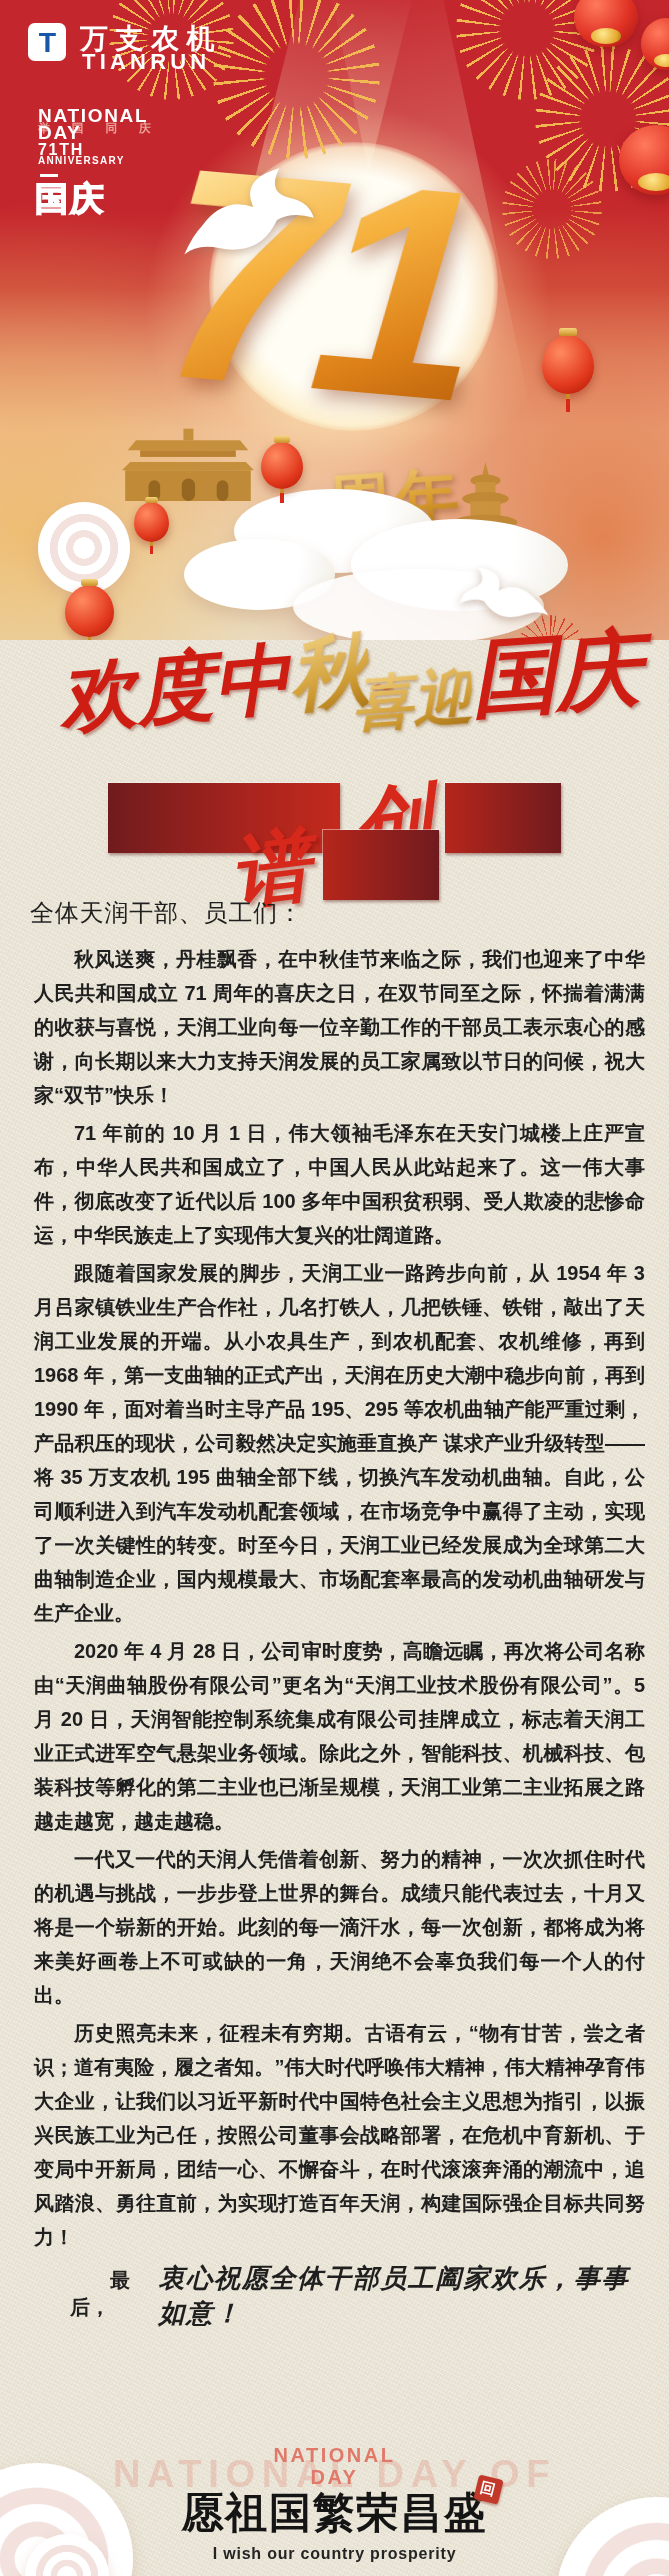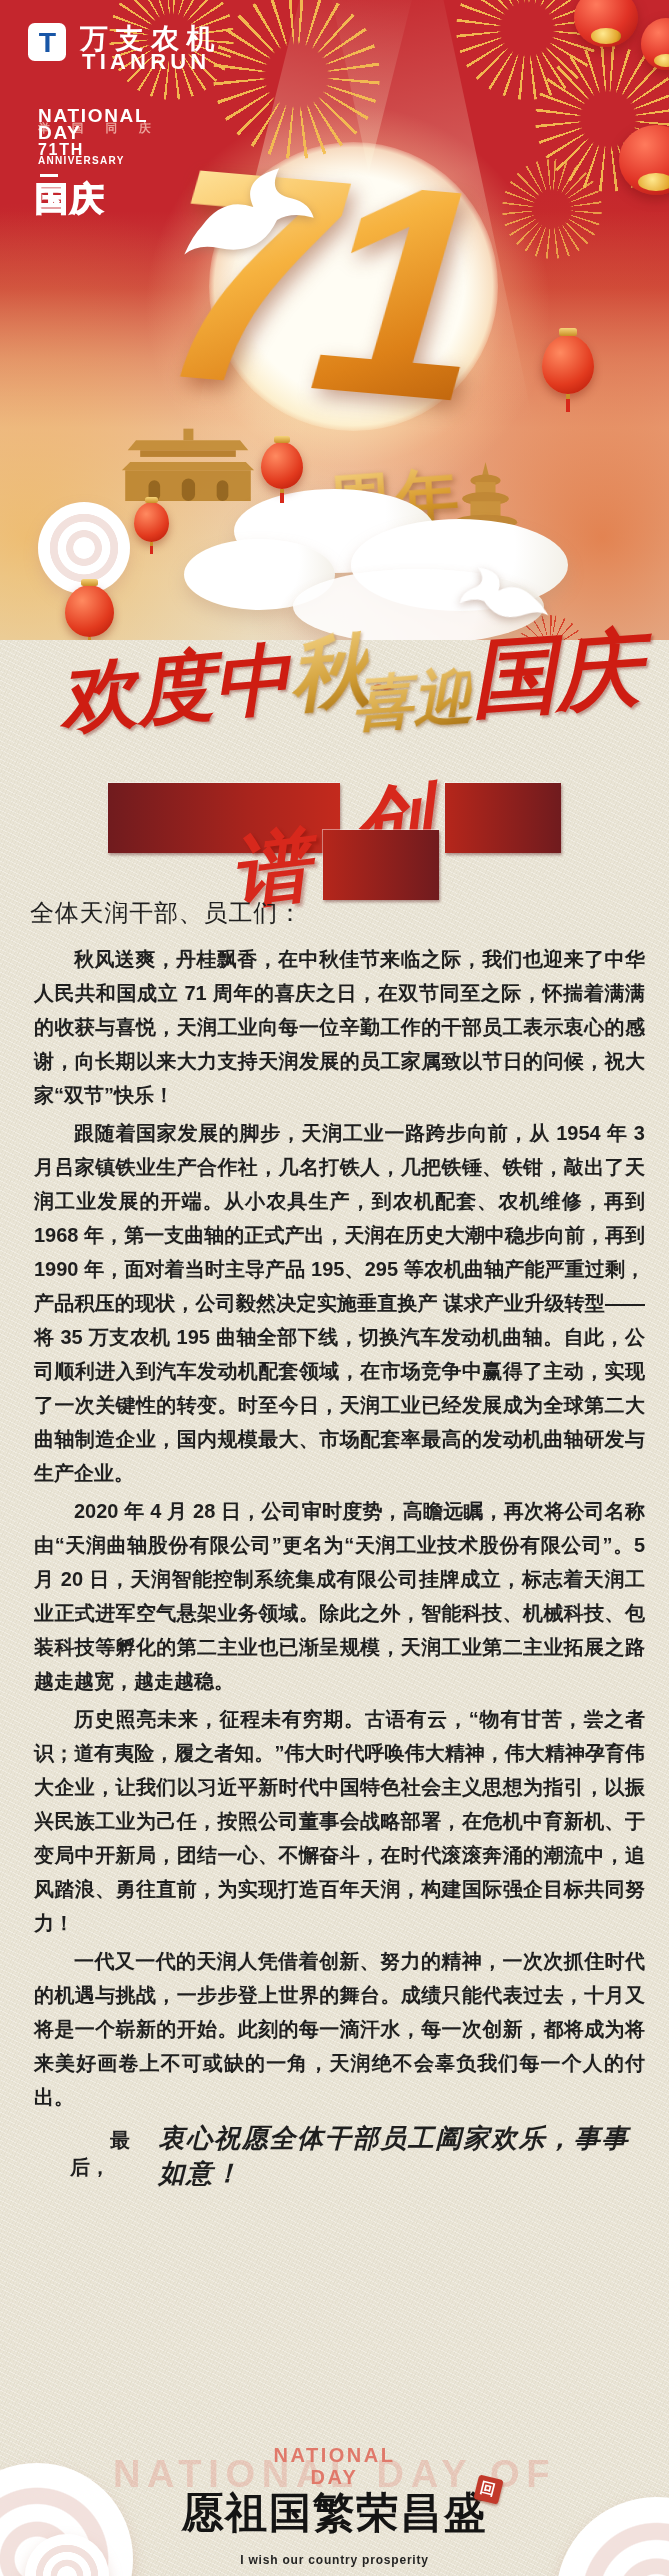--- a/index.html
+++ b/index.html
@@ -103,21 +103,21 @@
   .footer{position:absolute;left:0;top:2421px;width:669px;height:155px;text-align:center;}
   .wm{position:absolute;left:0;top:32px;width:100%;color:rgba(223,120,104,.26);font-weight:900;
     font-size:38px;letter-spacing:6.7px;line-height:43px;}
   .f-national{position:relative;margin-top:23.4px;color:#e0796a;font-size:20px;font-weight:900;letter-spacing:2.5px;line-height:22px;}
   .f-day{position:relative;color:#e0796a;font-size:20px;font-weight:900;letter-spacing:2.5px;line-height:22px;}
   .f-wish{position:relative;display:inline-block;margin-top:1.7px;color:#141414;font-size:42px;font-weight:800;
     letter-spacing:1.7px;font-family:"Liberation Serif",serif;line-height:47px;}
   .seal{position:absolute;right:-13.4px;top:-13.4px;width:25px;height:25px;background:#c2392a;border-radius:3.3px;
     transform:rotate(14deg);display:flex;align-items:center;justify-content:center;
     color:#fff;font-size:15px;font-weight:700;box-shadow:0.8px 1.7px 2.5px rgba(120,30,10,.4);}
-  .f-wish-en{position:relative;color:#242424;font-size:12px;font-weight:800;letter-spacing:0.8px;margin-top:16px;}
+  .f-wish-en{position:relative;color:#242424;font-size:16px;font-weight:800;letter-spacing:0.8px;margin-top:8px;}
   .f-motherland{position:relative;color:#e0796a;font-size:18.4px;font-weight:900;letter-spacing:3.3px;margin-top:11.7px;}
   
   .abs{position:absolute;}
 </style>
 </head>
 <body>
 
 <div class="poster">
 
   <div class="hero">
@@ -214,24 +214,25 @@
     <span class="phrase p-b gtext">新路</span>
   </div>
   <div class="row row2">
     <span class="brush">谱</span>
     <span class="phrase p-b gtext">新篇</span>
   </div>
 
   <div class="letter">
     <div class="salutation">全体天润干部、员工们：</div>
     <p>秋风送爽，丹桂飘香，在中秋佳节来临之际，我们也迎来了中华人民共和国成立 71 周年的喜庆之日，在双节同至之际，怀揣着满满的收获与喜悦，天润工业向每一位辛勤工作的干部员工表示衷心的感谢，向长期以来大力支持天润发展的员工家属致以节日的问候，祝大家“双节”快乐！</p>
+    <p>71 年前的 10 月 1 日，伟大领袖毛泽东在天安门城楼上庄严宣布，中华人民共和国成立了，中国人民从此站起来了。这一伟大事件，彻底改变了近代以后 100 多年中国积贫积弱、受人欺凌的悲惨命运，中华民族走上了实现伟大复兴的壮阔道路。</p>
     <p>跟随着国家发展的脚步，天润工业一路跨步向前，从 1954 年 3 月吕家镇铁业生产合作社，几名打铁人，几把铁锤、铁钳，敲出了天润工业发展的开端。从小农具生产，到农机配套、农机维修，再到 1968 年，第一支曲轴的正式产出，天润在历史大潮中稳步向前，再到 1990 年，面对着当时主导产品 195、295 等农机曲轴产能严重过剩，产品积压的现状，公司毅然决定实施垂直换产 谋求产业升级转型——将 35 万支农机 195 曲轴全部下线，切换汽车发动机曲轴。自此，公司顺利进入到汽车发动机配套领域，在市场竞争中赢得了主动，实现了一次关键性的转变。时至今日，天润工业已经发展成为全球第二大曲轴制造企业，国内规模最大、市场配套率最高的发动机曲轴研发与生产企业。</p>
     <p>2020 年 4 月 28 日，公司审时度势，高瞻远瞩，再次将公司名称由“天润曲轴股份有限公司”更名为“天润工业技术股份有限公司”。5 月 20 日，天润智能控制系统集成有限公司挂牌成立，标志着天润工业正式进军空气悬架业务领域。除此之外，智能科技、机械科技、包装科技等孵化的第二主业也已渐呈规模，天润工业第二主业拓展之路越走越宽，越走越稳。</p>
+    <p>一代又一代的天润人凭借着创新、努力的精神，一次次抓住时代的机遇与挑战，一步步登上世界的舞台。成绩只能代表过去，十月又将是一个崭新的开始。此刻的每一滴汗水，每一次创新，都将成为将来美好画卷上不可或缺的一角，天润绝不会辜负我们每一个人的付出。</p>
     <p>历史照亮未来，征程未有穷期。古语有云，“物有甘苦，尝之者识；道有夷险，履之者知。”伟大时代呼唤伟大精神，伟大精神孕育伟大企业，让我们以习近平新时代中国特色社会主义思想为指引，以振兴民族工业为己任，按照公司董事会战略部署，在危机中育新机、于变局中开新局，团结一心、不懈奋斗，在时代滚滚奔涌的潮流中，追风踏浪、勇往直前，为实现打造百年天润，构建国际强企目标共同努力！</p>
-    <p>一代又一代的天润人凭借着创新、努力的精神，一次次抓住时代的机遇与挑战，一步步登上世界的舞台。成绩只能代表过去，十月又将是一个崭新的开始。此刻的每一滴汗水，每一次创新，都将成为将来美好画卷上不可或缺的一角，天润绝不会辜负我们每一个人的付出。</p>
     <div class="closing">
       <span class="pre">最后，</span>
       <span class="script">衷心祝愿全体干部员工阖家欢乐，事事如意！</span>
     </div>
   </div>
 
   <div class="footer">
     <div class="wm">NATIONAL DAY OF</div>
     <div class="f-national">NATIONAL</div>
     <div class="f-day">DAY</div>

